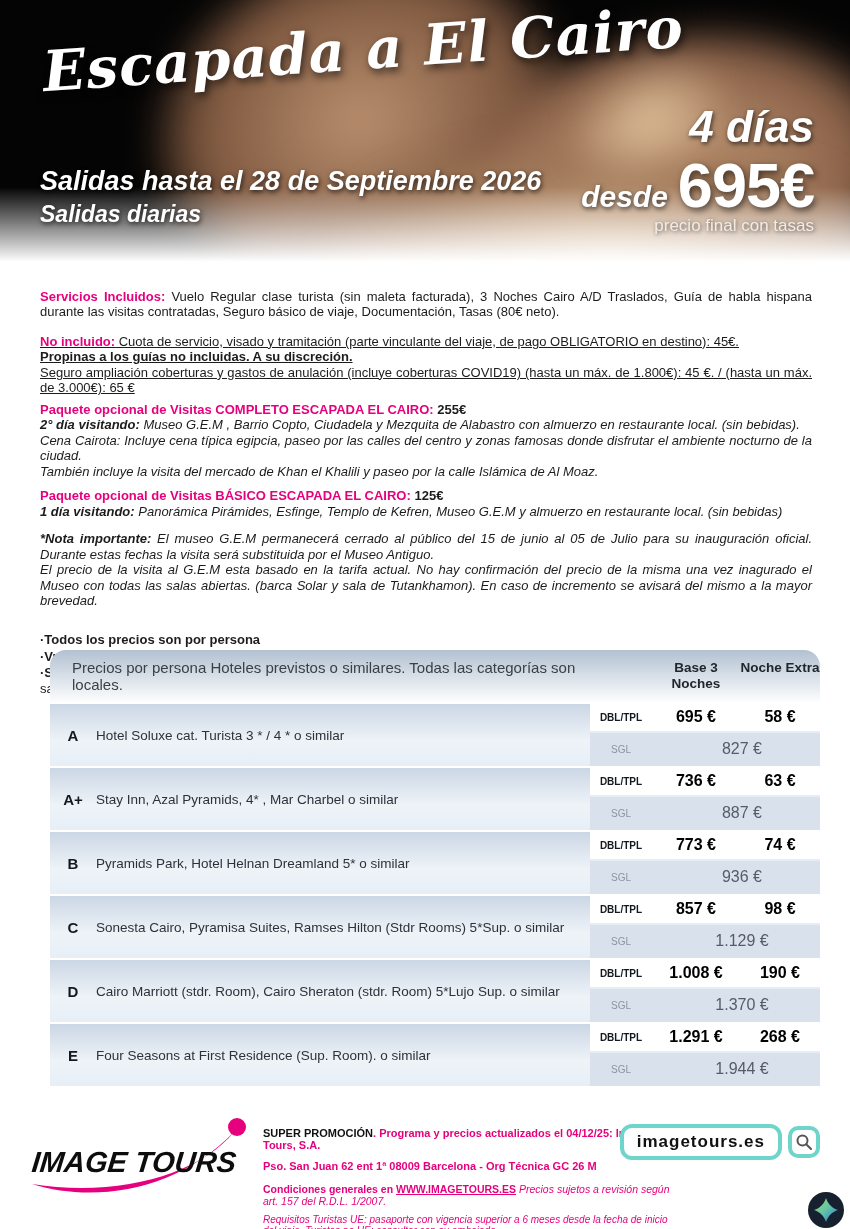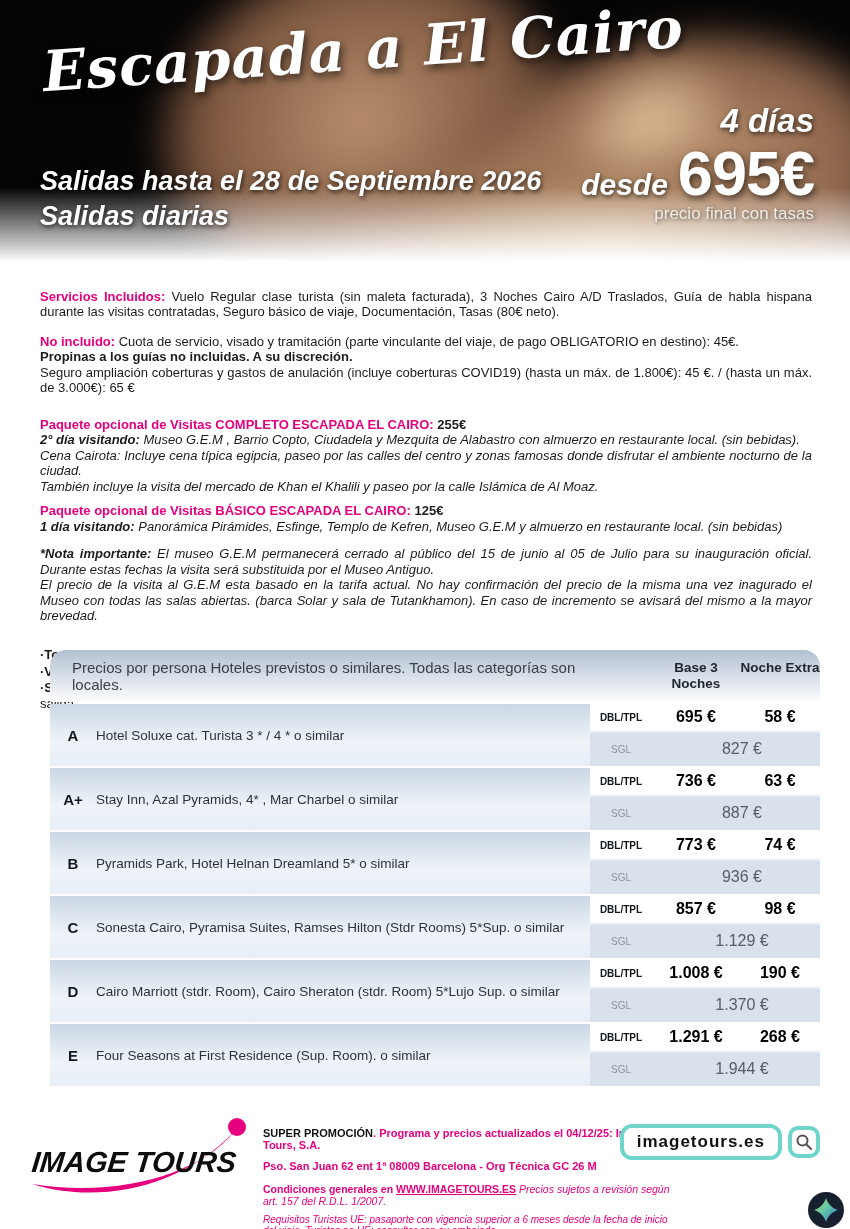--- a/index.html
+++ b/index.html
@@ -20,37 +20,37 @@
   .s4 { left:560px; top:60px; width:180px; height:120px;
         background:radial-gradient(ellipse, #e0c09a 0%, rgba(40,22,12,0) 70%); transform:rotate(-25deg); }
   .fade { position:absolute; left:0; bottom:0; width:100%; height:85px;
         background:linear-gradient(to bottom, rgba(255,255,255,0) 0%, #ffffff 88%); }
 
   .title { position:absolute; left:42px; top:16px; font-family:"DejaVu Serif", serif;
         font-style:italic; font-weight:bold; font-size:56px; color:#fff;
         transform:rotate(-4deg); letter-spacing:1px; text-shadow:2px 4px 8px rgba(0,0,0,.65); white-space:nowrap; }
   .departures { position:absolute; left:40px; top:166px; color:#fff; font-style:italic; font-weight:bold;
         text-shadow:1px 2px 5px rgba(0,0,0,.75); }
-  .dep1 { font-size:27px; } .dep2 { font-size:27px; margin-top:4px; }
+  .dep1 { font-size:27px; } .dep2 { font-size:23px; margin-top:4px; }
   .promo { position:absolute; right:36px; top:102px; text-align:right; color:#fff; }
-  .days { font-size:33px; font-style:italic; font-weight:bold; text-shadow:1px 2px 5px rgba(0,0,0,.7); }
+  .days { font-size:44px; font-style:italic; font-weight:bold; text-shadow:1px 2px 5px rgba(0,0,0,.7); }
   .priceline { display:flex; align-items:baseline; justify-content:flex-end; gap:10px; margin-top:0; }
   .desde { font-size:30px; font-style:italic; font-weight:bold; text-shadow:1px 2px 5px rgba(0,0,0,.7); }
   .bigprice { font-size:63px; font-weight:900; letter-spacing:-1px; line-height:1.05;
         text-shadow:2px 3px 7px rgba(0,0,0,.6); }
   .pricenote { font-size:17px; color:#f2ece4; margin-top:-2px; text-shadow:1px 1px 4px rgba(0,0,0,.6); }
 
   
   .info { position:absolute; left:40px; top:289px; width:772px; font-size:13px; line-height:1.19;
         color:#1c1c1c; text-align:justify; }
   .pink { color:#e6007e; font-weight:bold; }
   .b { font-weight:bold; }
   .i { font-style:italic; }
   .blk1 { margin-bottom:14px; }
-  .blk2 { margin-bottom:21px; }
+  .blk2 { margin-bottom:6px;text-decoration:underline; }
   .blk3 { margin-bottom:9px; }
   .blk4 { margin-bottom:12px; }
   .blk5 { margin-bottom:24px; }
   .bullets { font-weight:bold; line-height:1.25; }
 
   
   .table { position:absolute; left:50px; top:650px; width:770px; color:#2c323c; }
   .thead { height:52px; border-radius:16px 16px 0 0; background:linear-gradient(#b2c1d1, #fdfdfe);
         display:flex; align-items:center; margin-bottom:2px; }
   .caption { flex:1; padding-left:22px; font-size:15px; color:#3a3f46; }

